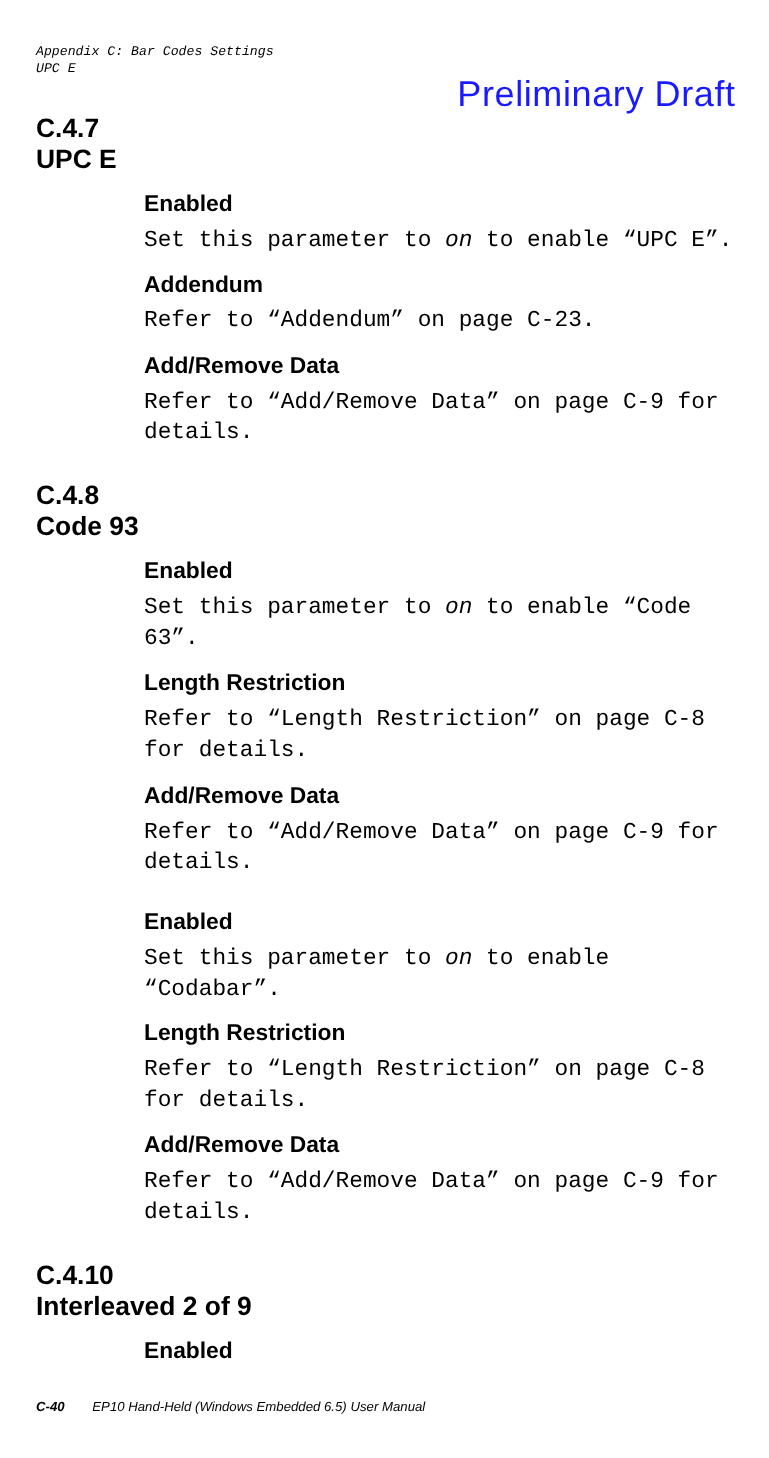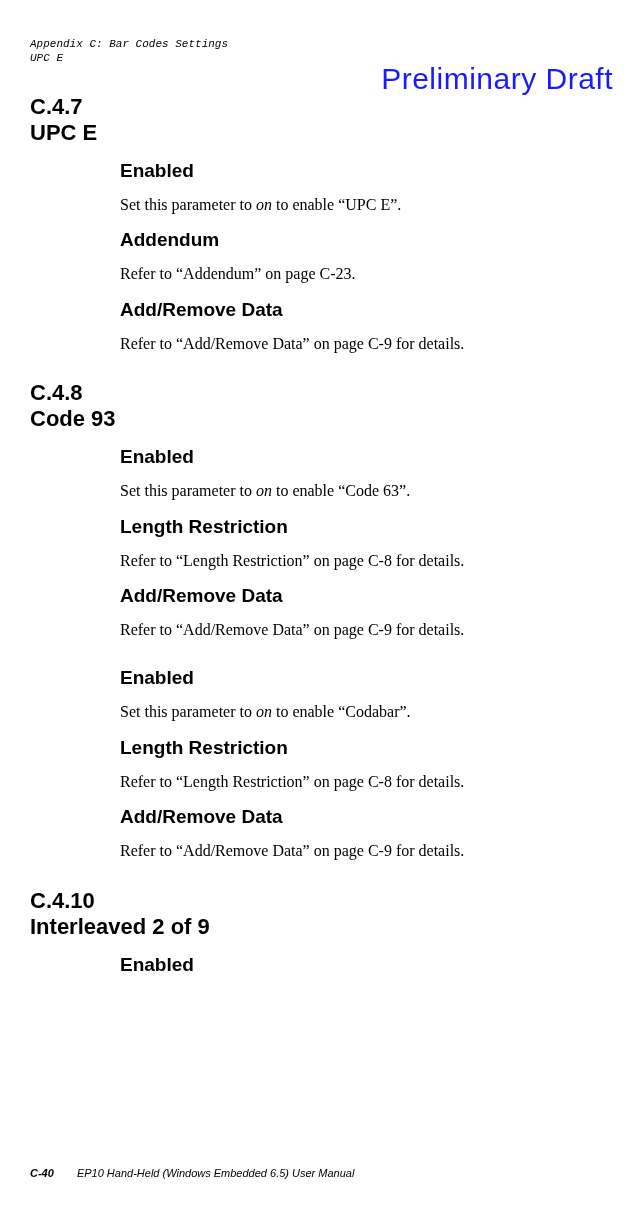--- a/index.html
+++ b/index.html
@@ -54,24 +54,23 @@
       margin-left: 90px;
       margin-bottom: 14px;
     }
     .sub-heading {
       font-family: "Trebuchet MS", Verdana, sans-serif;
       font-weight: 700;
       font-size: 19px;
       margin-bottom: 6px;
     }
     .body-text {
-      font-family: Liberation Serif, serif;
-      font-size: 16px;
+      font-family: Liberation Mono, monospace;
+      font-size: 19px;
       line-height: 1.35;
-      margin-top: 12px;
     }
     .body-text em {
       font-style: italic;
     }
     .footer {
       position: absolute;
       bottom: 36px;
       left: 30px;
       font-family: "Trebuchet MS", Verdana, sans-serif;
       font-style: italic;

